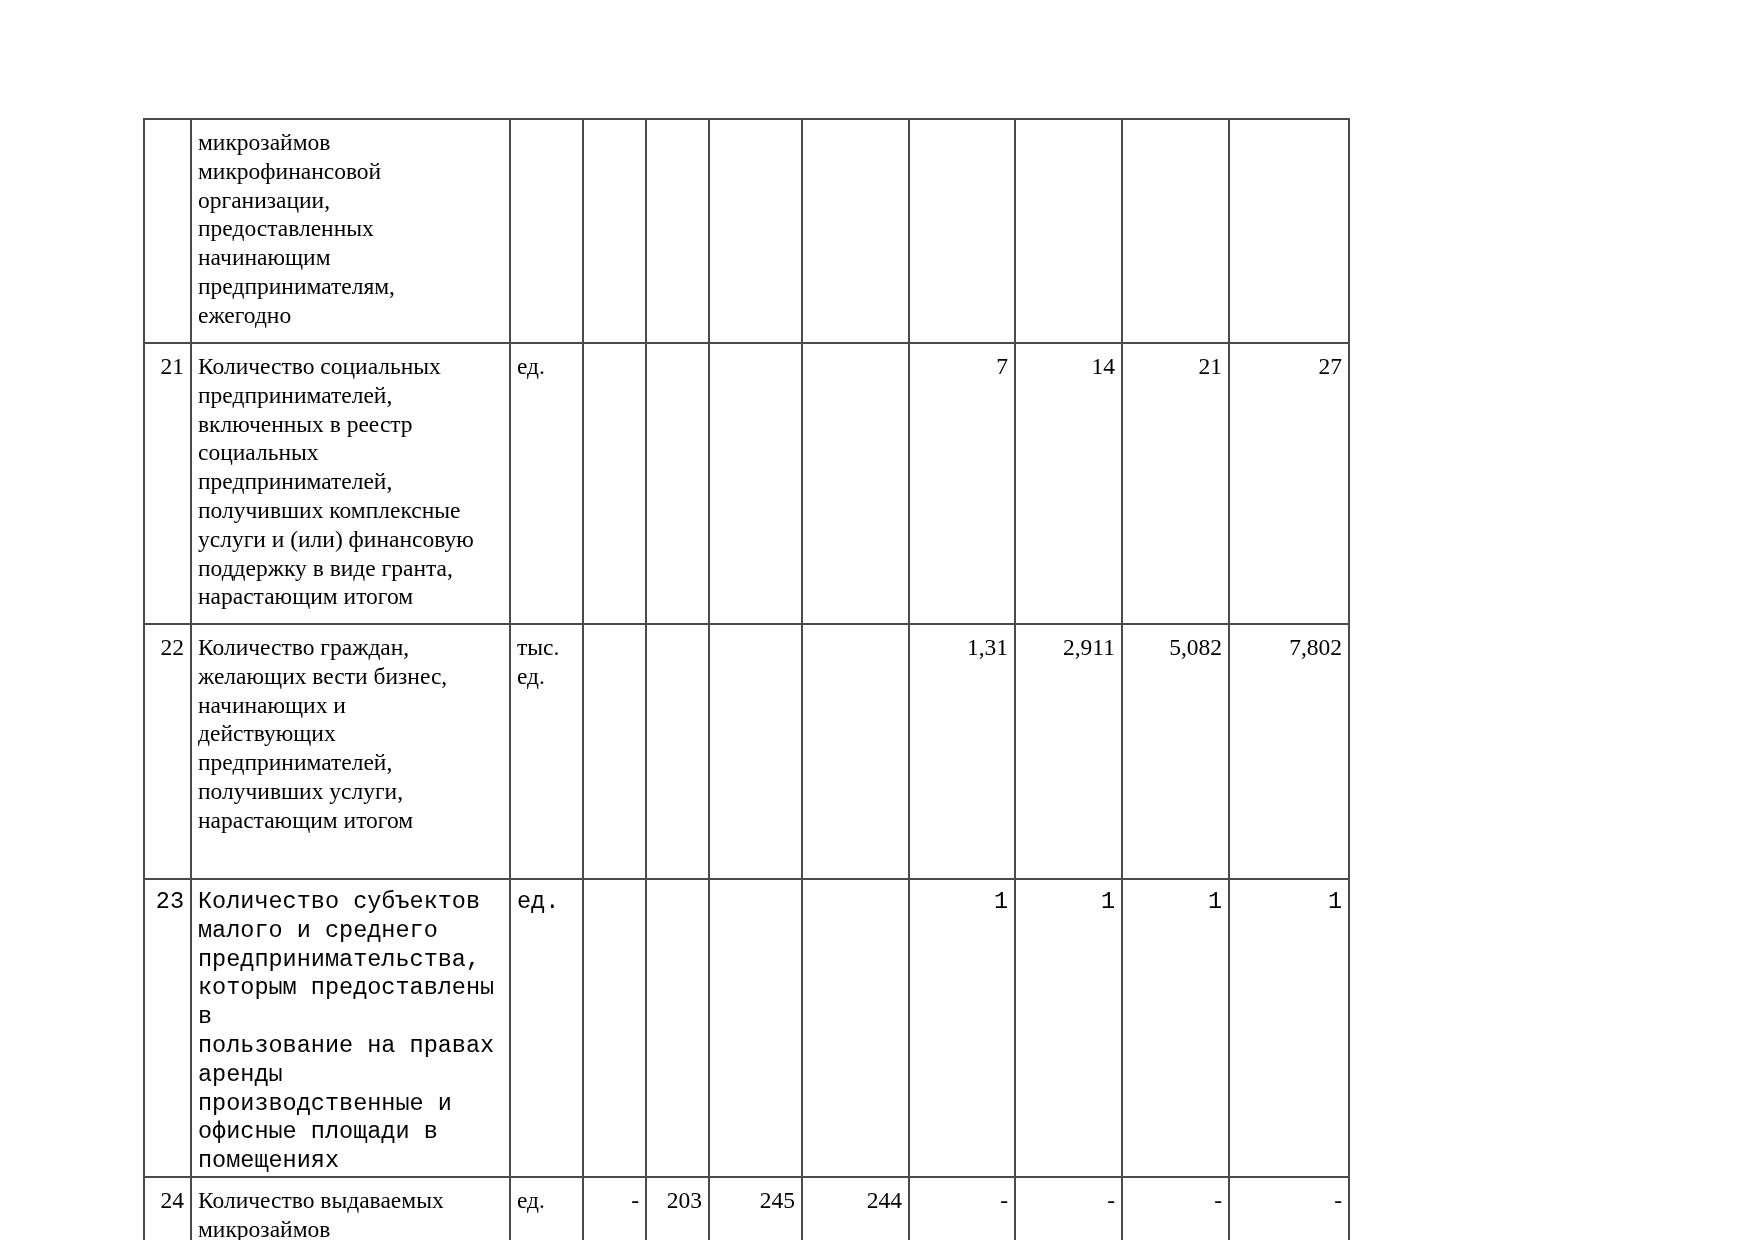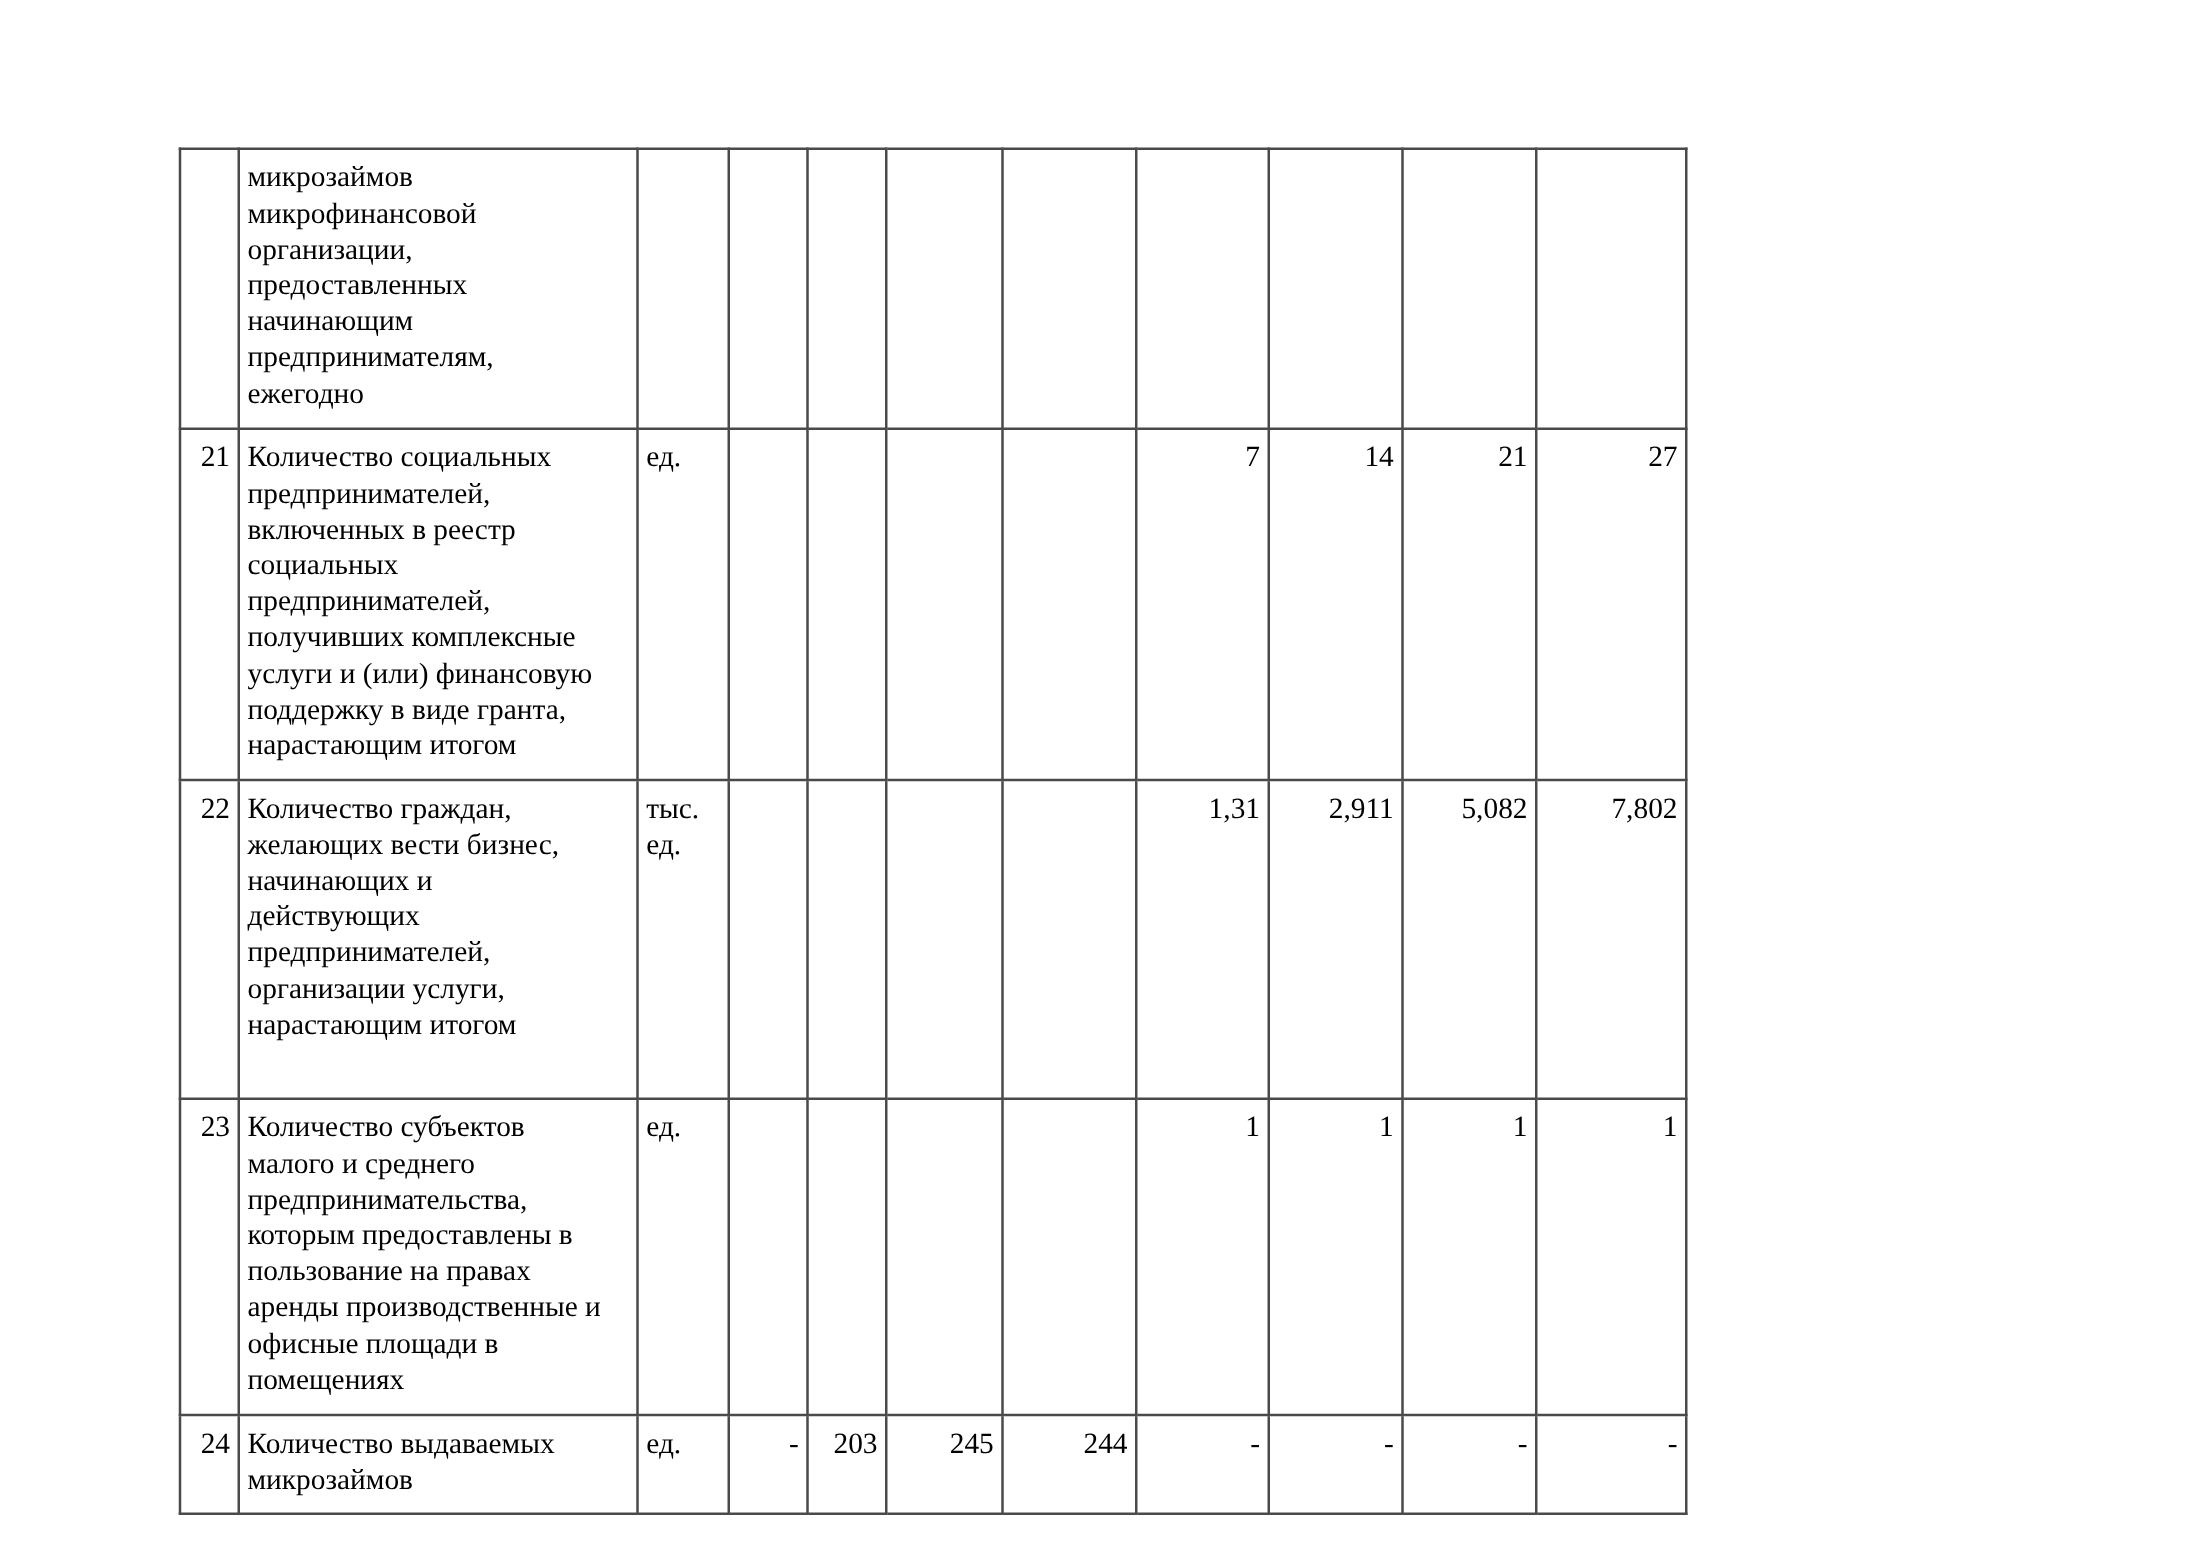--- a/index.html
+++ b/index.html
@@ -56,21 +56,21 @@
       margin-top: 45px;
     }
     td.unit {
       text-align: left;
       padding-left: 6px;
       white-space: pre-line;
     }
     tr.r0 { height: 224px; }
     tr.r1 { height: 281px; }
     tr.r2 { height: 255px; }
-    tr.r3 { height: 253px; }
+    tr.r3 { height: 253px; font-family: Liberation Mono, monospace; }
     tr.r4 { height: 79px; }
   </style>
 </head>
 <body>
 
 <div class="page">
   <table class="indicators">
     <colgroup>
       <col style="width:47px">
       <col style="width:319px">
@@ -125,21 +125,21 @@
         <td class="num">21</td>
         <td class="num">27</td>
       </tr>
       <tr class="r2">
         <td class="idx">22</td>
         <td class="name">Количество граждан,
 желающих вести бизнес,
 начинающих и
 действующих
 предпринимателей,
-организации услуги,
+получивших услуги,
 нарастающим итогом</td>
         <td class="unit">тыс.
 ед.</td>
         <td class="num"></td>
         <td class="num"></td>
         <td class="num"></td>
         <td class="num"></td>
         <td class="num">1,31</td>
         <td class="num">2,911</td>
         <td class="num">5,082</td>

